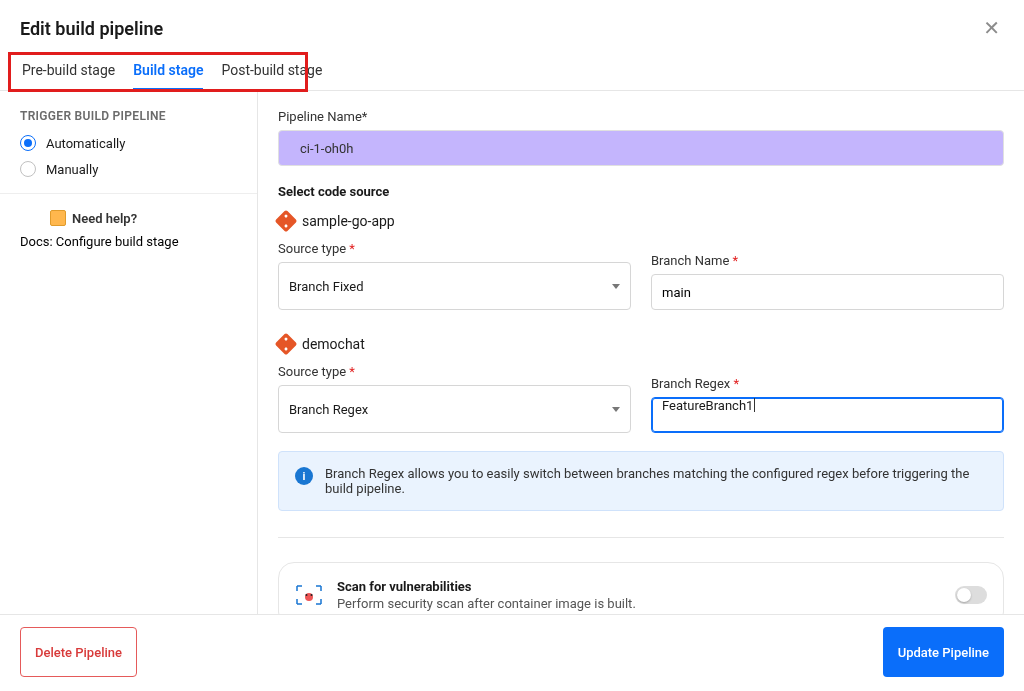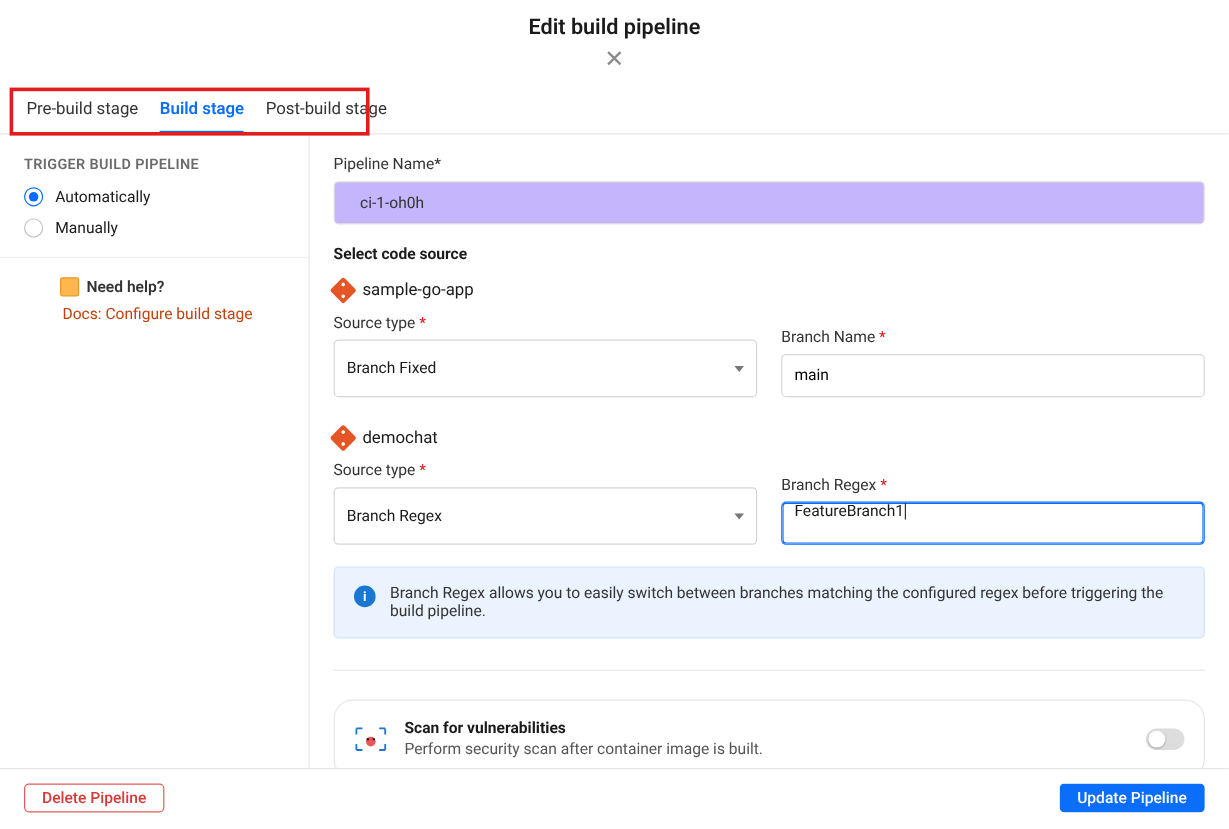--- a/index.html
+++ b/index.html
@@ -1,35 +1,35 @@
 <!DOCTYPE html>
 <html><head>
 <meta charset="utf-8">
 <style>
   * { box-sizing: border-box; font-family: -apple-system, BlinkMacSystemFont, "Segoe UI", Roboto, Arial, sans-serif; }
   html, body { margin: 0; padding: 0; width: 1024px; height: 691px; overflow: hidden; background: #fff; color: #1a1a1a; }
-  .header { display: flex; align-items: center; justify-content: space-between; padding: 12px 20px 8px; flex-direction: column; }
+  .header { display: flex; align-items: center; justify-content: space-between; padding: 12px 20px 8px; }
   .header h1 { font-size: 18px; font-weight: 600; margin: 0; }
   .close { font-size: 20px; color: #8c8c8c; cursor: pointer; padding: 4px; }
   .tabs-wrap { position: relative; text-align: center; }
   .tabs { display: flex; gap: 18px; padding: 0 22px; border-bottom: 1px solid #e6e6e6; font-size: 14px; }
   .tab { padding: 10px 0; color: #333; cursor: pointer; border-bottom: 2px solid transparent; }
   .tab.active { color: #0a6efa; font-weight: 600; border-bottom-color: #0a6efa; }
   .tabs-highlight { position: absolute; top: 0; left: 8px; width: 300px; height: 40px; border: 3px solid #e11d1d; pointer-events: none; }
   .body { display: flex; height: 560px; }
   .sidebar { width: 258px; border-right: 1px solid #e6e6e6; padding: 18px 20px; font-size: 13px; }
   .section-label { text-transform: uppercase; font-size: 12px; color: #6b6b6b; letter-spacing: 0.3px; margin-bottom: 12px; font-weight: 600; }
   .radio-row { display: flex; align-items: center; gap: 10px; margin-bottom: 10px; }
   .radio { width: 16px; height: 16px; border-radius: 50%; border: 1px solid #c1c1c1; display: inline-flex; align-items: center; justify-content: center; }
   .radio.selected { border-color: #0a6efa; }
   .radio.selected .dot { width: 8px; height: 8px; background: #0a6efa; border-radius: 50%; }
   .side-divider { border: none; border-top: 1px solid #eee; margin: 16px -20px; }
   .help-row { display: flex; align-items: center; gap: 6px; font-weight: 600; margin-bottom: 8px; color:#333;padding-left:30px;}
   .help-icon { width:16px; height:16px; background:#ffb74d; border:1px solid #e09b2b; border-radius:2px; display:inline-block;}
-  .link { color: #c2410c; font-size: 13px; cursor: pointer; margin-left: 32px; }
+  .link { color: #000000; font-size: 13px; cursor: pointer; }
   .main { flex: 1; padding: 18px 20px; overflow: auto; }
   .field-label { font-size: 13px; color: #333; margin-bottom: 6px; }
   .req { color: #e11d1d; }
   .input { width: 100%; height: 36px; border: 1px solid #d6d6d6; border-radius: 4px; padding: 0 10px; font-size: 13px; }
   .input.readonly { background: #c4b5fd; border-color: #e0e0e0; color:#333;padding-left:21px; }
   .input.focus { border-color: #0a6efa; box-shadow: 0 0 0 1px #0a6efa inset; }
   .select { display:flex; align-items:center; justify-content:space-between; width: 100%; height: 48px; border: 1px solid #d6d6d6; border-radius: 4px; padding: 0 10px; font-size: 13px; cursor:pointer; background:#fff;}
   .main h3 { font-size: 13px; font-weight: 700; margin: 18px 0 14px; }
   .src-header { display:flex; align-items:center; gap:8px; font-size:14px; margin-bottom:12px; }
   .git-icon { width:16px; height:16px; display:inline-block; transform: rotate(45deg); background:#e55627; border-radius:2px; position:relative;}
@@ -44,21 +44,21 @@
   .main-divider { border:none; border-top:1px solid #e6e6e6; margin: 0 0 24px; }
   .scan-card { border:1px solid #e6e6e6; border-radius:16px; padding:16px; display:flex; align-items:center; gap:14px; }
   .scan-icon { width:28px; height:22px; position:relative; }
   .scan-icon svg { width:28px; height:22px; }
   .scan-text { flex:1; font-size:13px; }
   .scan-title { font-weight:700; margin-bottom:2px; }
   .scan-desc { color:#555; }
   .toggle { width:32px; height:18px; background:#ddd; border-radius:10px; position:relative; cursor:pointer;}
   .toggle .knob { width:14px; height:14px; background:#fff; border-radius:50%; position:absolute; top:2px; left:2px; box-shadow:0 1px 2px rgba(0,0,0,0.25);}
   .footer { position:absolute; bottom:0; left:0; right:0; display:flex; justify-content:space-between; align-items:center; padding:12px 20px 14px; border-top:1px solid #e6e6e6; background:#fff;}
-  .btn { height:24px; padding:0 14px; border-radius:4px; font-size:13px; font-weight:500; cursor:pointer; border:1px solid transparent; display:inline-flex; align-items:center;}
+  .btn { height:50px; padding:0 14px; border-radius:4px; font-size:13px; font-weight:500; cursor:pointer; border:1px solid transparent; display:inline-flex; align-items:center;}
   .btn-danger-ghost { border-color:#e55a5a; color:#d83a3a; background:#fff;}
   .btn-primary { background:#0a6efa; color:#fff;}
   .caret { width:0; height:0; border-left:4px solid transparent; border-right:4px solid transparent; border-top:5px solid #777; } 
   .cursor-bar { display:inline-block; width:1px; height:14px; background:#333; vertical-align:middle; margin-left:1px;}
 </style>
 </head>
 <body>
 
 <div class="header">
   <h1>Edit build pipeline</h1>

